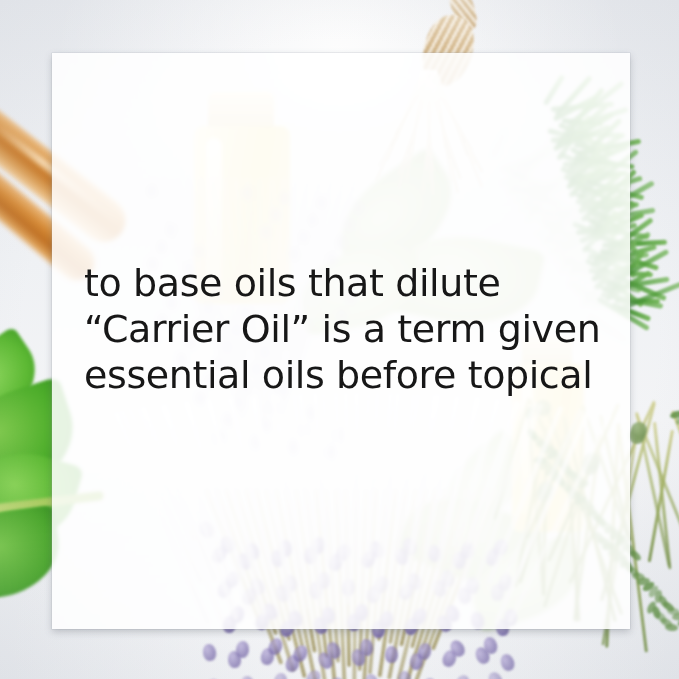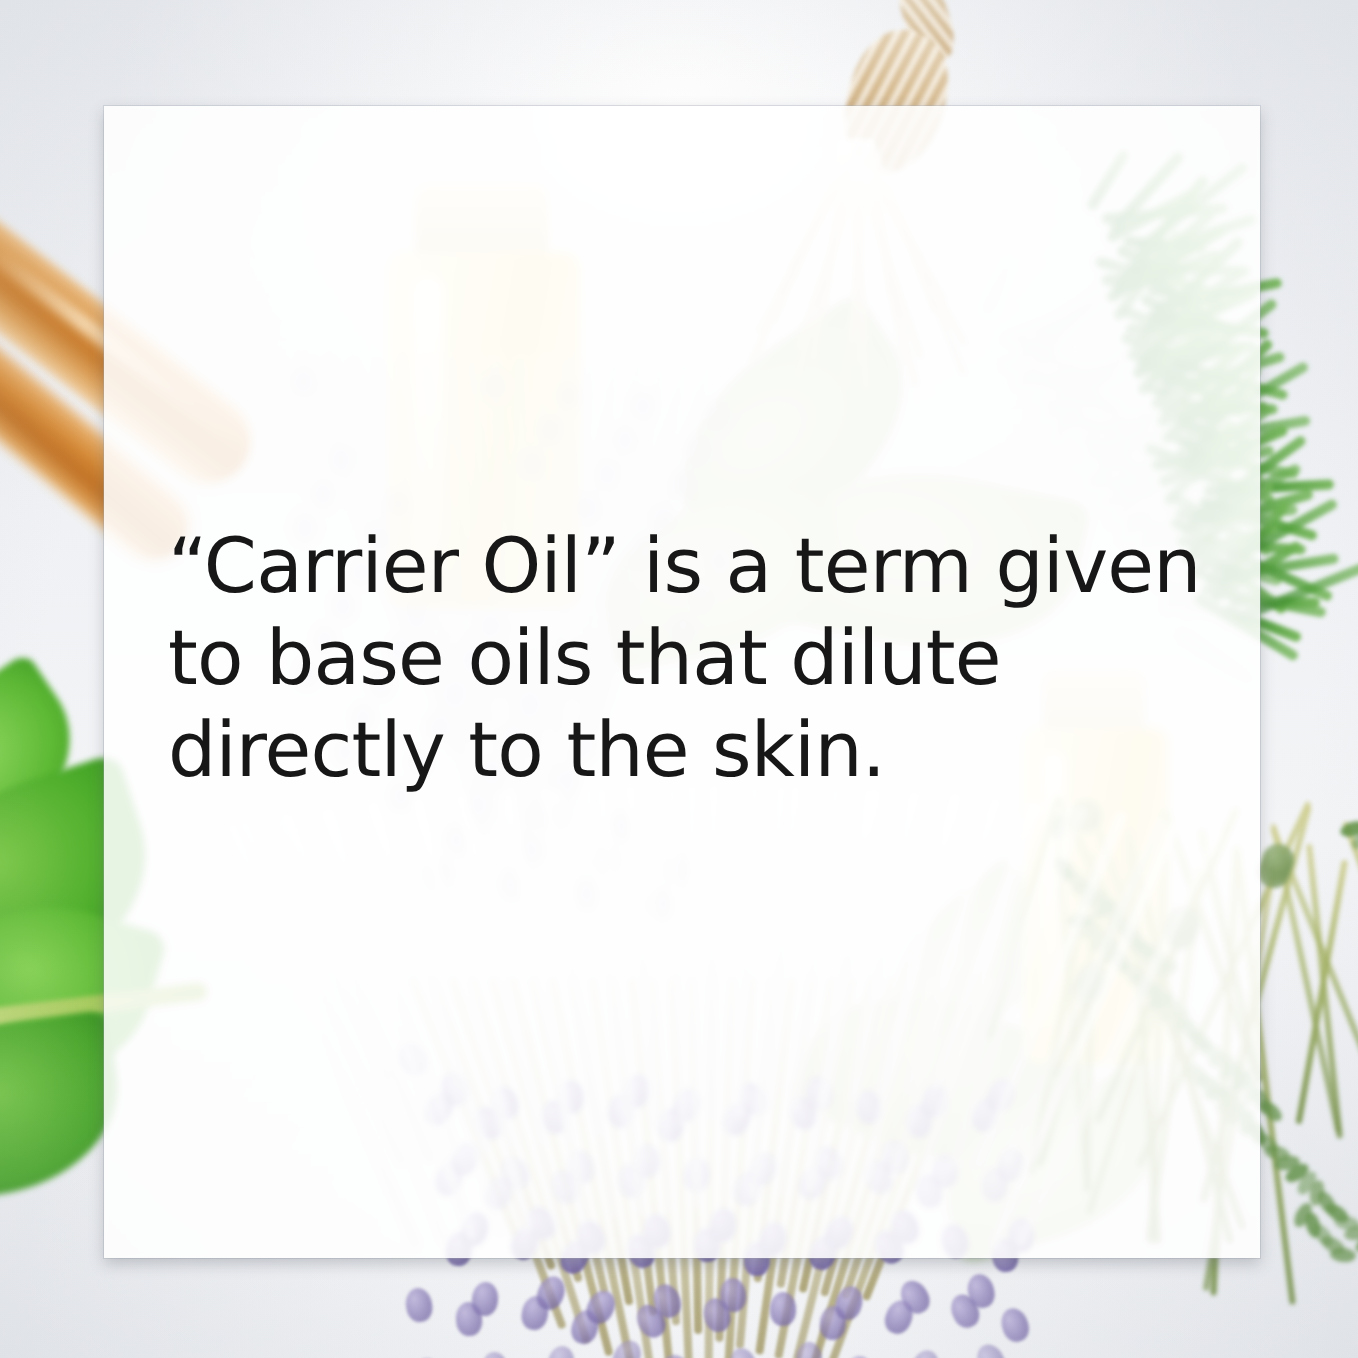--- a/index.html
+++ b/index.html
@@ -856,21 +856,21 @@
       <div class="lav-top" style="left: 307px; top: 0px; height: 233px; transform: rotate(23.45deg); opacity: 0.75;"></div>
       <div class="lav-top" style="left: 314px; top: 0px; height: 190px; transform: rotate(24.6deg); opacity: 0.45;"></div>
       <div class="lav-top" style="left: 321px; top: 0px; height: 231px; transform: rotate(25.75deg); opacity: 0.55;"></div>
     </div>
 
   <div class="panel">
     <div class="panel-inner">
 
 
       <p class="body-copy">
+        <span class="line">to base oils that dilute</span>
         <span class="line">“Carrier Oil” is a term given</span>
-        <span class="line">to base oils that dilute</span>
-        <span class="line">directly to the skin.</span>
+        <span class="line">essential oils before topical</span>
       </p>
 
     </div>
   </div>
 
 </div>
 
 </body></html>

